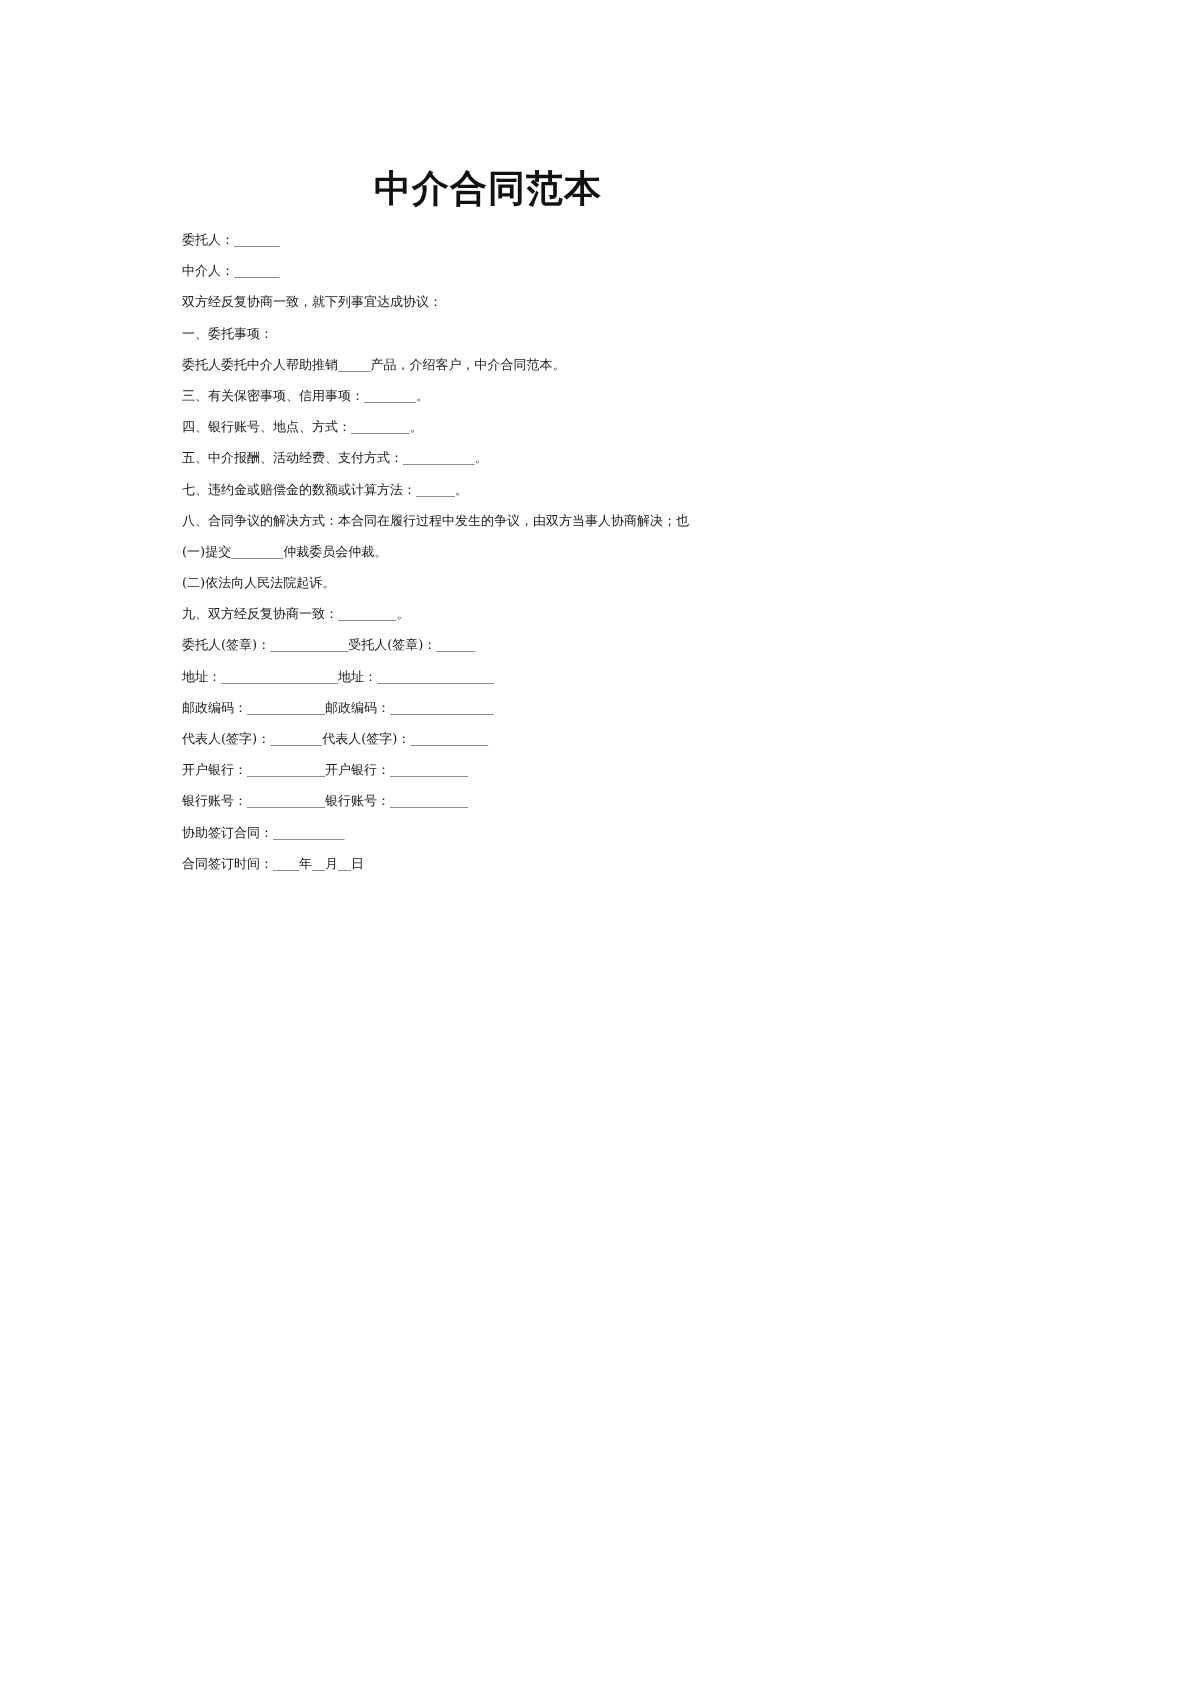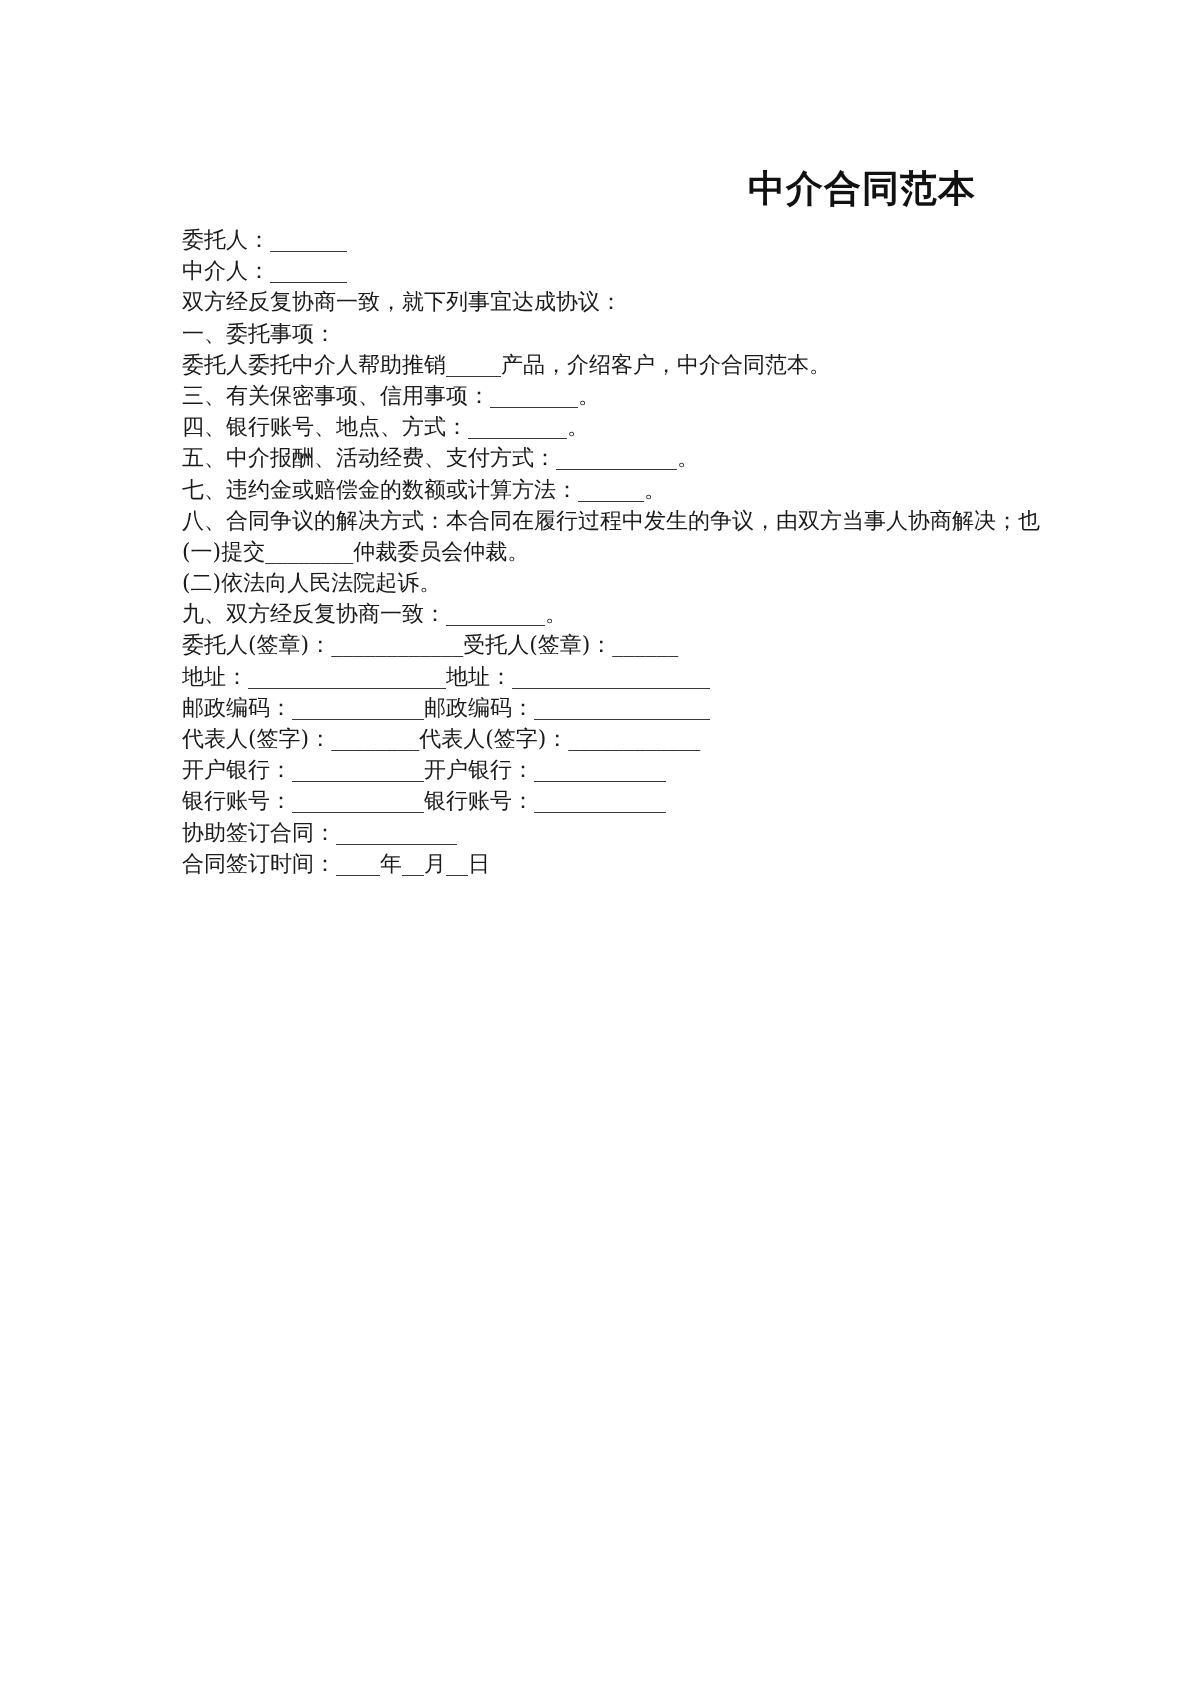--- a/index.html
+++ b/index.html
@@ -1,23 +1,23 @@
 <!DOCTYPE html>
 <html><head>
   <meta charset="utf-8">
   <style>
     html, body { margin: 0; padding: 0; background: #ffffff; }
     body { width: 1190px; height: 1683px; position: relative; overflow: hidden;
            font-family: "DejaVu Serif", "Liberation Serif", serif; color: #111; }
     .page { position: absolute; left: 0; top: 0; width: 1190px; height: 1683px; background: #fff; }
-    .title { position: absolute; left: 0; top: 165px; width: 976px; text-align: right;
+    .title { position: absolute; left: 0; top: 165px; width: 976px; text-align: center;
              font-size: 37px; font-weight: bold; letter-spacing: 1px; line-height: 48px;
              font-family: "DejaVu Sans", "Liberation Sans", sans-serif; }
     .body { position: absolute; left: 182px; top: 224px; width: 850px; }
-    .line { font-size: 22px; line-height: 31.2px; height: 31.2px; white-space: nowrap; color: #1a1a1a; }
+    .line { font-size: 13px; line-height: 31.2px; height: 31.2px; white-space: nowrap; color: #1a1a1a; }
   </style>
 </head>
 <body>
 
 <div class="page">
   <div class="title">中介合同范本</div>
   <div class="body">
     <div class="line">委托人：_______</div>
     <div class="line">中介人：_______</div>
     <div class="line">双方经反复协商一致，就下列事宜达成协议：</div>

